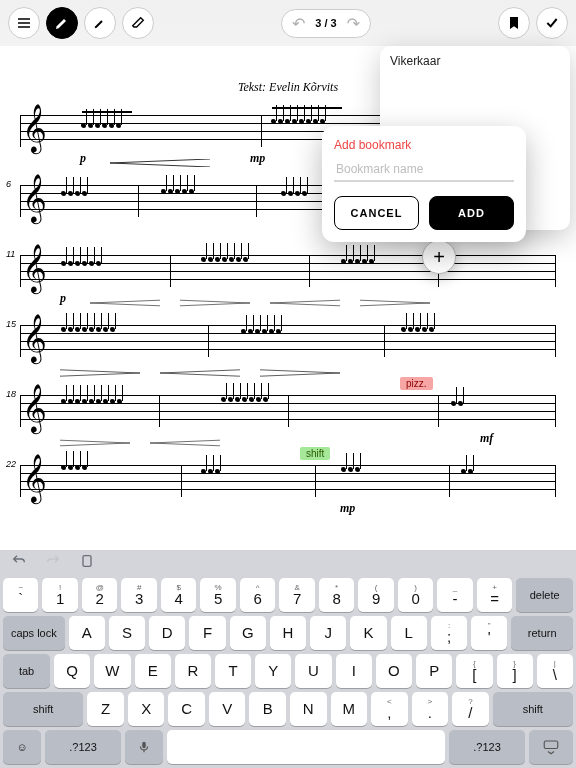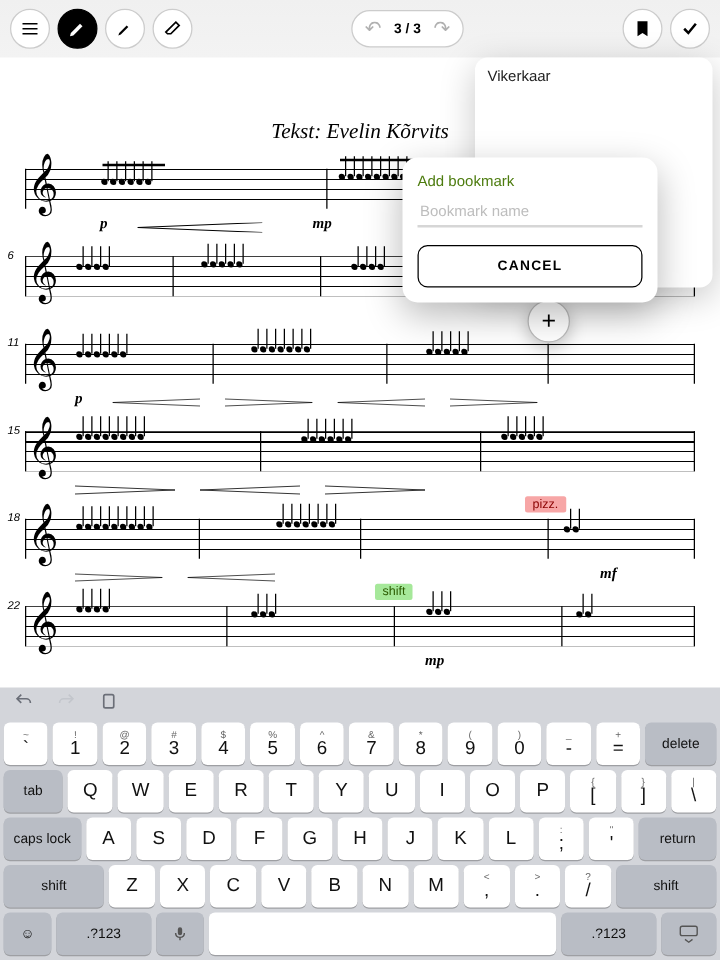--- a/index.html
+++ b/index.html
@@ -12,21 +12,21 @@
   .icon-btn { width:32px; height:32px; border-radius:50%; border:1px solid #ccc; background:#fff; display:flex; align-items:center; justify-content:center; cursor:pointer; }
   .icon-btn.dark { background:#000; border-color:#000; color:#fff; }
   .icon-btn svg { width:16px; height:16px; }
   .pill { display:flex; align-items:center; gap:10px; border:1px solid #ccc; border-radius:18px; padding:4px 10px; background:#fff; }
   .pill .arrow { color:#b0b0b0; font-size:16px; }
   .pill .pg { font-size:11px; font-weight:700; }
 
   
   .sheet { position:absolute; top:46px; left:0; right:0; bottom:218px; padding:0 20px; background:#fff; }
   .title { text-align:right; font-family: Georgia, 'Times New Roman', serif; font-weight:700; font-size:24px; margin-top:4px;}
-  .subtitle { text-align:center; font-family: Georgia, serif; font-style:italic; font-size:17px; margin-top:18px; }
+  .subtitle { text-align:center; font-family: Georgia, serif; font-style:italic; font-size:12px; margin-top:3px; }
   .tempo { font-family: Georgia, serif; font-weight:700; font-size:12px; margin:20px 0 4px 40px; }
   .staff { height:52px; position:relative; margin:10px 0 18px 0; }
   .staff .lines { position:absolute; left:0; right:0; top:10px; height:32px;
     background: repeating-linear-gradient(to bottom, #000 0, #000 1px, transparent 1px, transparent 8px); }
   .staff .bar { position:absolute; top:10px; width:1px; height:32px; background:#000; }
   .staff .clef { position:absolute; left:2px; top:2px; font-size:42px; font-family: serif; line-height:42px; }
   .staff .num { position:absolute; left:-14px; top:4px; font-size:9px; font-style:italic; }
   .dyn { position:absolute; font-family: Georgia, serif; font-style:italic; font-weight:700; font-size:12px; top:46px; }
   .hair { position:absolute; top:48px; height:8px; }
   .hair svg { width:100%; height:8px; }
@@ -35,21 +35,21 @@
   .note-cluster span::after { content:''; position:absolute; right:-1px; top:-14px; width:1px; height:16px; background:#000; }
   .beam { position:absolute; height:2px; background:#000; }
   .tag { position:absolute; font-size:10px; padding:1px 6px; border-radius:2px; top:-8px; }
   .tag.pizz { background:#f7a6a6; color:#8a0000; }
   .tag.arco { background:#a6e89a; color:#2a5a00; }
 
   
   .bm-panel { position:absolute; right:6px; top:46px; width:190px; height:184px; background:#fff; border-radius:10px; box-shadow:0 8px 28px rgba(0,0,0,0.22); padding:8px 10px; font-size:12px; z-index:30; }
   .bm-panel .hdr { font-size:12px; color:#222; }
   .bm-add { position:absolute; right:50px; top:126px; width:204px; background:#fff; border-radius:12px; box-shadow:0 10px 30px rgba(0,0,0,0.28); padding:12px; z-index:40; }
-  .bm-add .lbl { font-size:12px; margin-bottom:6px; color:#4d7c0f; }
+  .bm-add .lbl { font-size:12px; margin-bottom:6px; color:#ef4444; }
   .bm-add input { width:100%; border:none; border-bottom:2px solid #d6d6d6; padding:4px 2px; font-size:12px; outline:none; color:#333; }
   .bm-add input::placeholder { color:#bdbdbd; }
   .bm-add .row { display:flex; gap:10px; margin-top:14px; }
   .bm-add button { flex:1; padding:10px 0; border-radius:8px; font-size:11px; font-weight:700; letter-spacing:1px; border:1px solid #000; cursor:pointer; }
   .bm-add .cancel { background:#fff; color:#000; }
   .bm-add .add { background:#000; color:#fff; }
   .plus-btn { position:absolute; right:120px; top:240px; width:34px; height:34px; border-radius:50%; background:#fff; border:1px solid #bbb; display:flex; align-items:center; justify-content:center; font-size:20px; font-weight:300; box-shadow:0 4px 14px rgba(0,0,0,0.25); z-index:35; cursor:pointer;}
 
   
   .kb { position:absolute; left:0; right:0; bottom:0; height:218px; background:#d3d5da; padding:4px 3px; display:flex; flex-direction:column; gap:4px; }
@@ -218,21 +218,21 @@
       <div class="lines"></div>
         <div class="clef">𝄞</div>
       <div class="bar" style="left:0"></div>
         <div class="bar" style="right:0"></div>
         <div class="bar" style="left:26%"></div>
         <div class="bar" style="left:50%"></div>
         <div class="bar" style="left:78%"></div>
       <div class="note-cluster" style="left:40px; top:14px;"><span></span><span></span><span></span><span></span><span></span><span></span><span></span><span></span><span></span></div>
       <div class="note-cluster" style="left:200px; top:12px;"><span></span><span></span><span></span><span></span><span></span><span></span><span></span></div>
       <div class="note-cluster" style="left:430px; top:16px;"><span></span><span></span></div>
-      <div class="tag pizz" style="left:400px;">pizz.</div>
+      <div class="tag pizz" style="left:380px;">pizz.</div>
       <div class="dyn" style="left:460px">mf</div>
       <div class="hair" style="left:40px; width:70px;"><svg viewBox="0 0 100 8">
             <path d="M0 0 L100 4 M0 8 L100 4" stroke="#000" stroke-width="0.8"></path>
           </svg></div>
       <div class="hair" style="left:130px; width:70px;"><svg viewBox="0 0 100 8">
             <path d="M0 4 L100 0 M0 4 L100 8" stroke="#000" stroke-width="0.8"></path>
           </svg></div>
     </div>
 
     <div class="staff">
@@ -255,20 +255,21 @@
 
   <div class="bm-panel">
     <div class="hdr">Vikerkaar</div>
   </div>
 
   <div class="bm-add">
     <div class="lbl">Add bookmark</div>
     <input type="text" placeholder="Bookmark name" style="">
     <div class="row">
       <button class="cancel">CANCEL</button>
+      <button class="add">ADD</button>
     </div>
   </div>
 
   <div class="plus-btn">+</div>
 
   <div class="kb">
     <div class="kb-tools">
       <span><svg viewBox="0 0 24 24" fill="none" stroke="#6b6f78" stroke-width="2">
             <path d="M9 14l-5-5 5-5M4 9h11a5 5 0 015 5v0"></path>
           </svg></span>
@@ -328,20 +329,59 @@
         <div class="key big">
           <div class="up">_</div>
           <div class="main">-</div>
         </div>
         <div class="key big">
           <div class="up">+</div>
           <div class="main">=</div>
         </div>
         <div class="key del">delete</div>
       </div>
+    <div class="kb-row row-a" id="row-a">
+        <div class="key fn caps">caps lock</div>
+        <div class="key big">
+          <div class="main">A</div>
+        </div>
+        <div class="key big">
+          <div class="main">S</div>
+        </div>
+        <div class="key big">
+          <div class="main">D</div>
+        </div>
+        <div class="key big">
+          <div class="main">F</div>
+        </div>
+        <div class="key big">
+          <div class="main">G</div>
+        </div>
+        <div class="key big">
+          <div class="main">H</div>
+        </div>
+        <div class="key big">
+          <div class="main">J</div>
+        </div>
+        <div class="key big">
+          <div class="main">K</div>
+        </div>
+        <div class="key big">
+          <div class="main">L</div>
+        </div>
+        <div class="key big">
+          <div class="up">:</div>
+          <div class="main">;</div>
+        </div>
+        <div class="key big">
+          <div class="up">"</div>
+          <div class="main">'</div>
+        </div>
+        <div class="key fn ret">return</div>
+      </div>
     <div class="kb-row row-q" id="row-q">
         <div class="key fn tab">tab</div>
         <div class="key big">
           <div class="main">Q</div>
         </div>
         <div class="key big">
           <div class="main">W</div>
         </div>
         <div class="key big">
           <div class="main">E</div>
@@ -372,59 +412,20 @@
           <div class="main">[</div>
         </div>
         <div class="key big">
           <div class="up">}</div>
           <div class="main">]</div>
         </div>
         <div class="key big">
           <div class="up">|</div>
           <div class="main">\</div>
         </div>
-      </div>
-    <div class="kb-row row-a" id="row-a">
-        <div class="key fn caps">caps lock</div>
-        <div class="key big">
-          <div class="main">A</div>
-        </div>
-        <div class="key big">
-          <div class="main">S</div>
-        </div>
-        <div class="key big">
-          <div class="main">D</div>
-        </div>
-        <div class="key big">
-          <div class="main">F</div>
-        </div>
-        <div class="key big">
-          <div class="main">G</div>
-        </div>
-        <div class="key big">
-          <div class="main">H</div>
-        </div>
-        <div class="key big">
-          <div class="main">J</div>
-        </div>
-        <div class="key big">
-          <div class="main">K</div>
-        </div>
-        <div class="key big">
-          <div class="main">L</div>
-        </div>
-        <div class="key big">
-          <div class="up">:</div>
-          <div class="main">;</div>
-        </div>
-        <div class="key big">
-          <div class="up">"</div>
-          <div class="main">'</div>
-        </div>
-        <div class="key fn ret">return</div>
       </div>
     <div class="kb-row row-z" id="row-z">
         <div class="key fn shift">shift</div>
         <div class="key big">
           <div class="main">Z</div>
         </div>
         <div class="key big">
           <div class="main">X</div>
         </div>
         <div class="key big">

